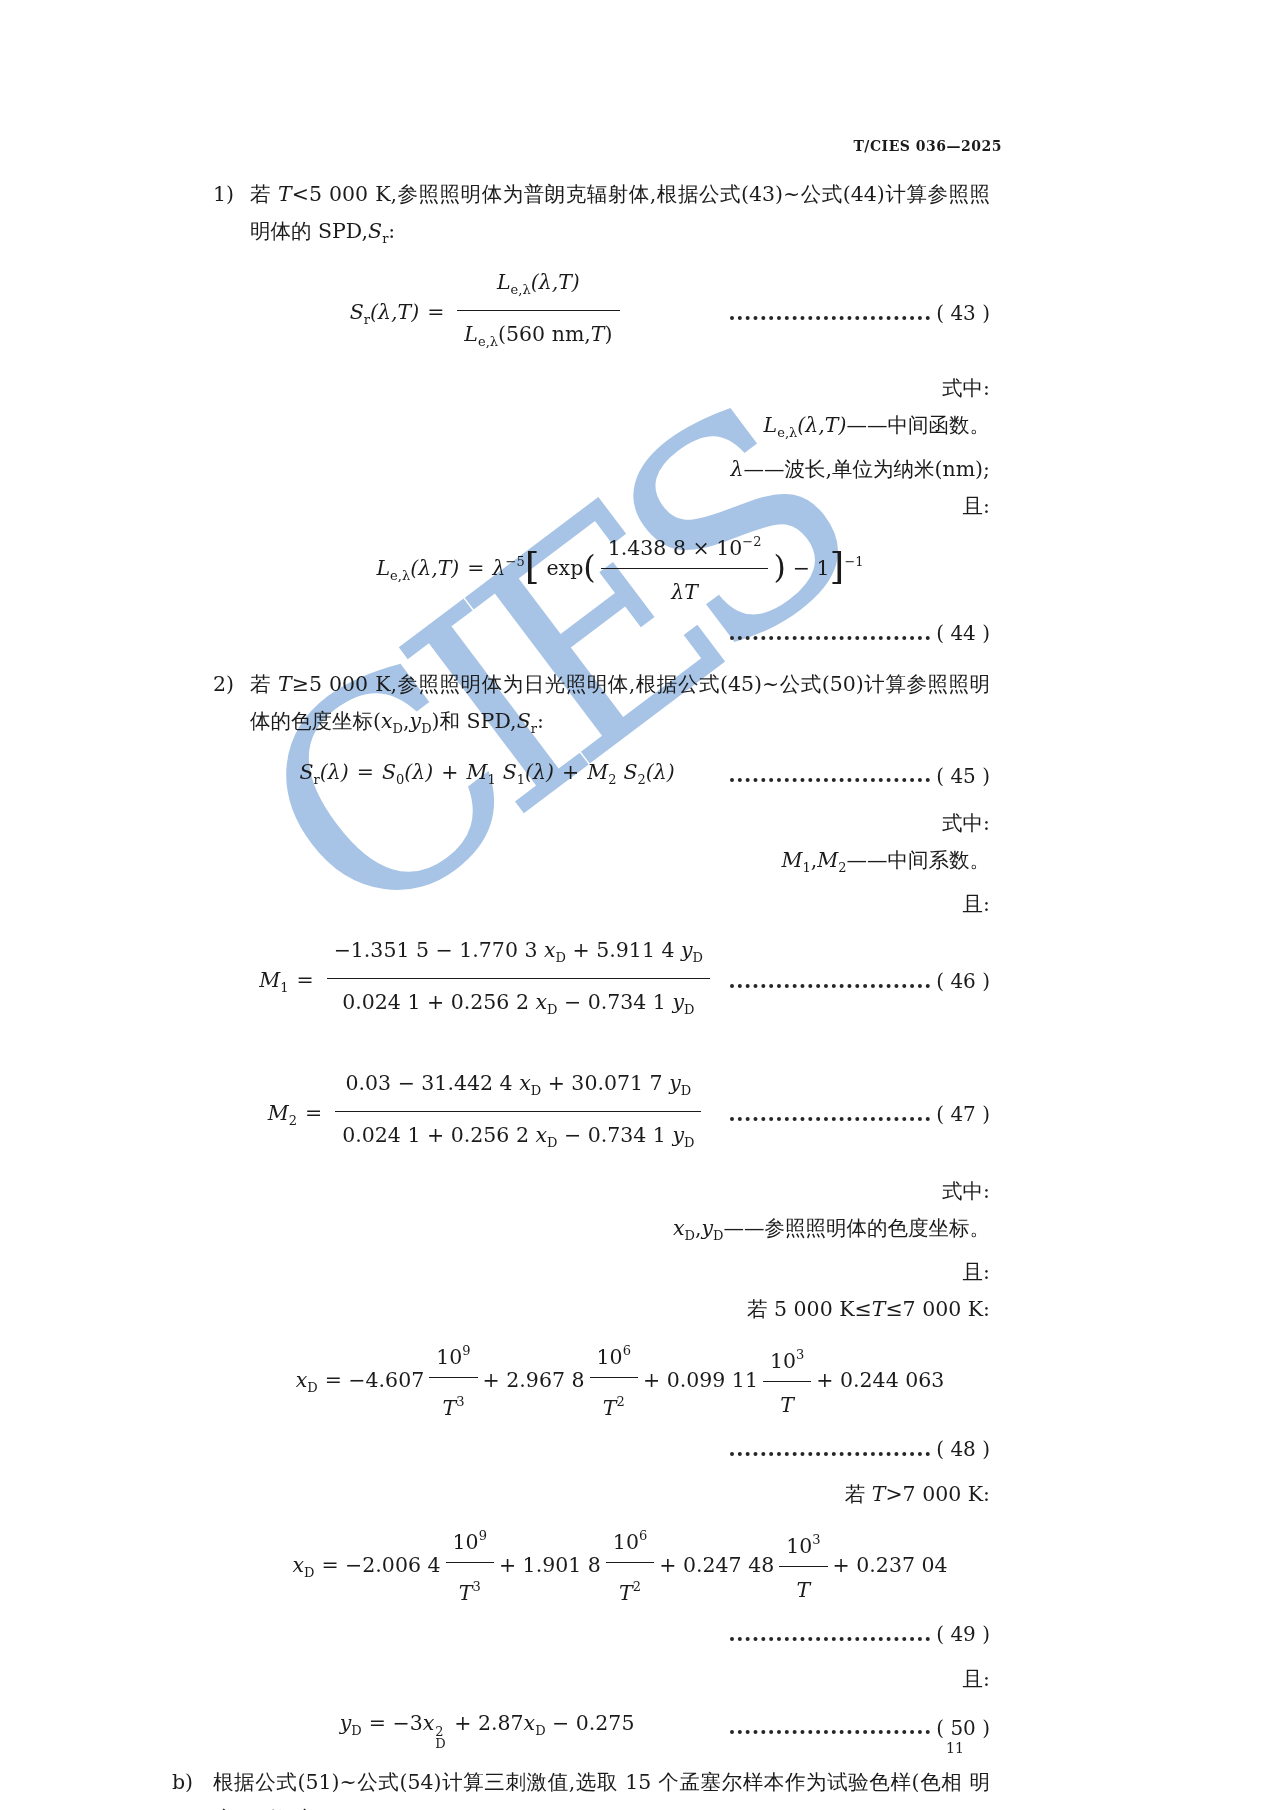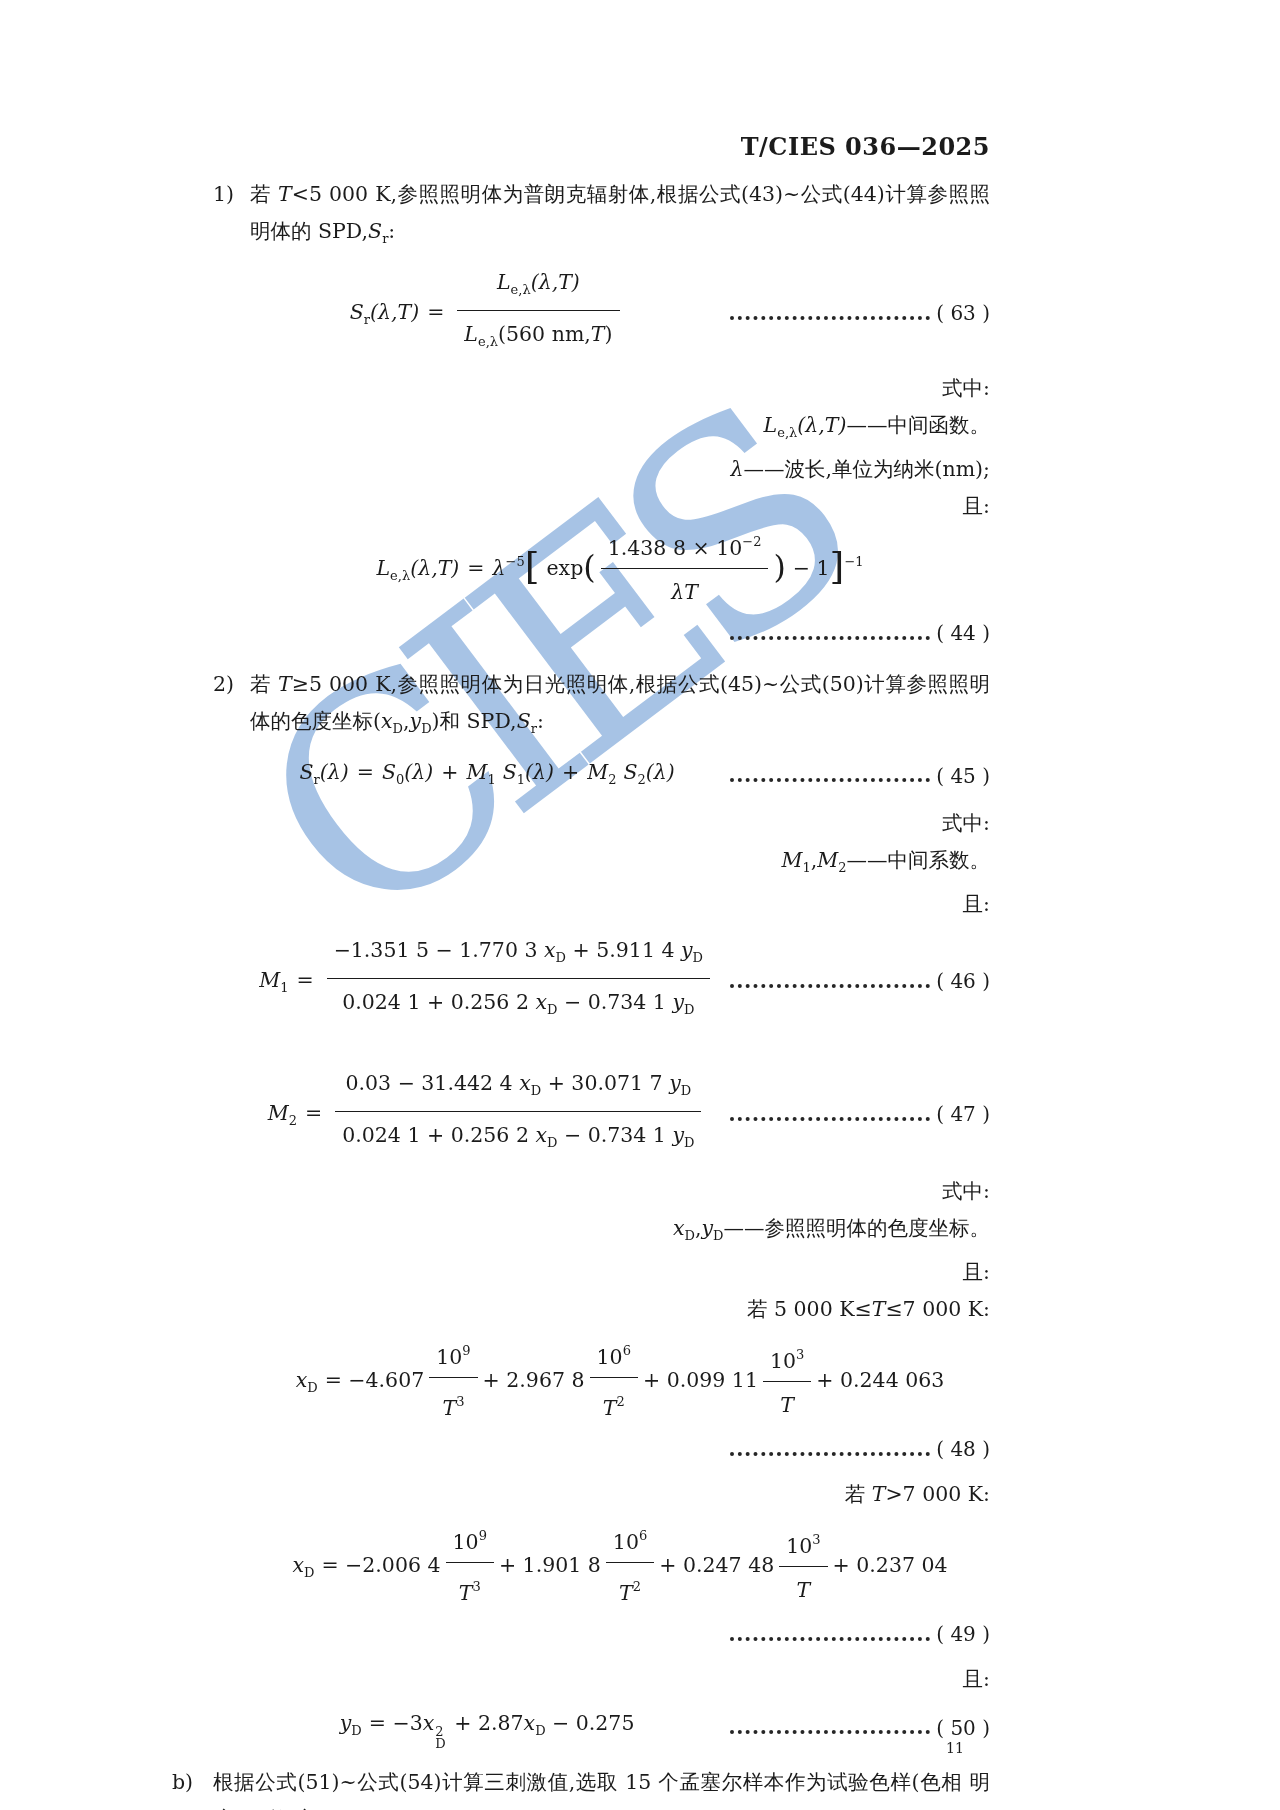--- a/index.html
+++ b/index.html
@@ -2,22 +2,22 @@
 <html><head>
 <meta charset="utf-8">
 <style>
   html,body{margin:0;padding:0;background:#ffffff;}
   .page{position:relative;width:1280px;height:1810px;background:#ffffff;
         font-family:"DejaVu Serif","Liberation Serif",serif;color:#1b1b1b;
         font-size:20.5px;line-height:37px;overflow:hidden;}
   .watermark{position:absolute;left:240px;top:530px;z-index:0;
         font-family:"DejaVu Serif",serif;font-size:285px;line-height:285px;
         color:#8fb3de;opacity:.78;transform:rotate(-37deg);letter-spacing:-30px;}
-  .header{position:absolute;top:128px;right:290px;z-index:2;font-weight:bold;
-        font-size:24px;letter-spacing:.5px;}
+  .header{position:absolute;top:128px;right:278px;z-index:2;font-weight:bold;
+        font-size:14px;letter-spacing:.5px;}
   .pagenum{position:absolute;top:1730px;left:946px;z-index:2;font-size:14px;}
   .content{position:absolute;left:172px;top:176px;width:818px;z-index:1;}
   .li{display:flex;}
   .li>.mk{flex:none;width:41px;}
   .innerwrap .li>.mk{width:37px;}
   .innerwrap{margin-left:41px;}
   .bd{flex:1;min-width:0;text-align:justify;}
   .plain{text-align:right;}
   .v{font-style:italic;}
   .sb{font-size:13px;vertical-align:-5px;}
@@ -59,21 +59,21 @@
         <span class="mk">1)</span>
         <div class="bd">
           <div><span class="p">若 </span><span class="v">T</span><span class="p">&lt;5 000 K,参照照明体为普朗克辐射体,根据公式(43)~公式(44)计算参照照明体的 SPD,</span><span class="v">S</span><span class="sb">r</span><span class="p">:</span></div>
 
           <div class="eqrow">
             <div class="eqbody">
               <span class="v">S</span><span class="sb">r</span><span class="v">(λ,T)</span><span class="op">=</span><span class="frac"><span class="fnum"><span class="v">L</span><span class="sb">e,λ</span><span class="v">(λ,T)</span></span><span class="fden"><span class="v">L</span><span class="sb">e,λ</span><span class="p">(560 nm,</span><span class="v">T</span><span class="p">)</span></span></span>
             </div>
             <div class="eqtail">
                 <span class="leader"></span>
-                <span class="eqnum">( 63 )</span>
+                <span class="eqnum">( 43 )</span>
               </div>
           </div>
 
           <div class="plain">式中:</div>
 
           <div class="plain"><span class="v">L</span><span class="sb">e,λ</span><span class="v">(λ,T)</span><span class="p">——中间函数。</span></div>
 
           <div class="plain"><span class="term1"><span class="v">λ</span></span><span class="p">——波长,单位为纳米(nm);</span></div>
 
           <div class="plain">且:</div>

